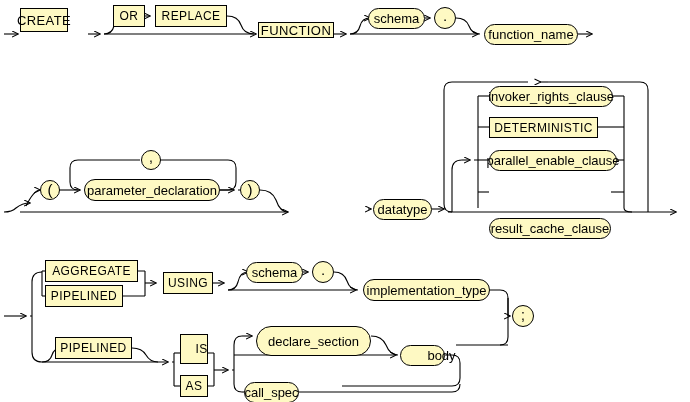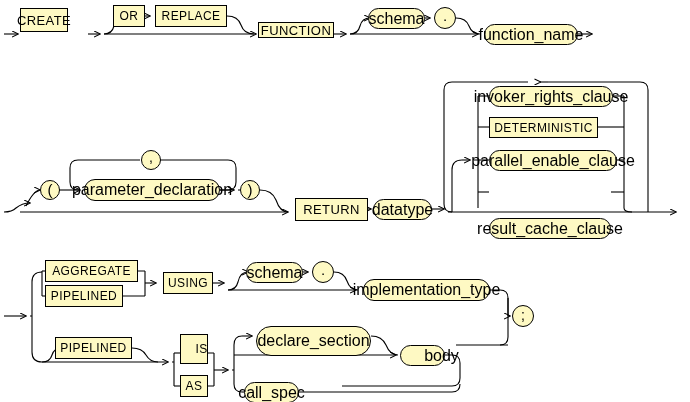--- a/index.html
+++ b/index.html
@@ -5,21 +5,21 @@
   html,body{margin:0;padding:0;background:#ffffff;}
   body{width:690px;height:402px;overflow:hidden;
        font-family:"Liberation Sans","DejaVu Sans",sans-serif;}
   #diagram-root{position:relative;width:690px;height:402px;}
   svg#rails{position:absolute;left:0;top:0;width:690px;height:402px;}
   .node{position:absolute;box-sizing:border-box;display:flex;
         align-items:center;justify-content:center;background:#fef9c3;
         color:#000000;white-space:nowrap;text-align:center;}
   .kw{border:1.4px solid #000;font-size:13px;letter-spacing:.4px;}
   .kw.small{font-size:12px;}
-  .nt{border:1.3px solid #000;font-size:16px;}
+  .nt{border:1.3px solid #000;font-size:13px;}
   .nt.r{border-radius:999px;}
   .punct{border:1.3px solid #000;border-radius:50%;font-size:12px;
          line-height:1;padding-bottom:2px;}
   .punct.dot{font-size:15px;padding-bottom:5px;}
   .punct.comma{font-size:14px;padding-bottom:6px;}
   .punct.paren{font-size:15px;padding-bottom:2px;}
   .punct.semi{font-size:14px;padding-bottom:3px;}
 </style>
 </head>
 <body>
@@ -180,21 +180,20 @@
   <div class="node nt r" style="left:484px;top:24px;width:94px;height:21px;">function_name</div>
 
   <div class="node punct paren" style="left:40px;top:180px;width:20px;height:20px;">(</div>
 
   <div class="node nt r" style="left:84px;top:179px;width:136px;height:22px;">parameter_declaration</div>
 
   <div class="node punct comma" style="left:141px;top:150px;width:20px;height:20px;">,</div>
 
   <div class="node punct paren" style="left:240px;top:180px;width:20px;height:20px;">)</div>
 
-  <div class="node kw" style="left:295px;top:198px;width:73px;height:23px;">RETURN</div>
 
   <div class="node nt r" style="left:373px;top:199px;width:59px;height:21px;">datatype</div>
 
   <div class="node nt r" style="left:489px;top:86px;width:124px;height:21px;">invoker_rights_clause</div>
 
   <div class="node kw small" style="left:489px;top:117px;width:109px;height:21px;">DETERMINISTIC</div>
 
   <div class="node nt r" style="left:489px;top:150px;width:128px;height:21px;">parallel_enable_clause</div>
 
   <div class="node nt r" style="left:489px;top:182px;width:122px;height:21px;margin-top:36px;">result_cache_clause</div>

